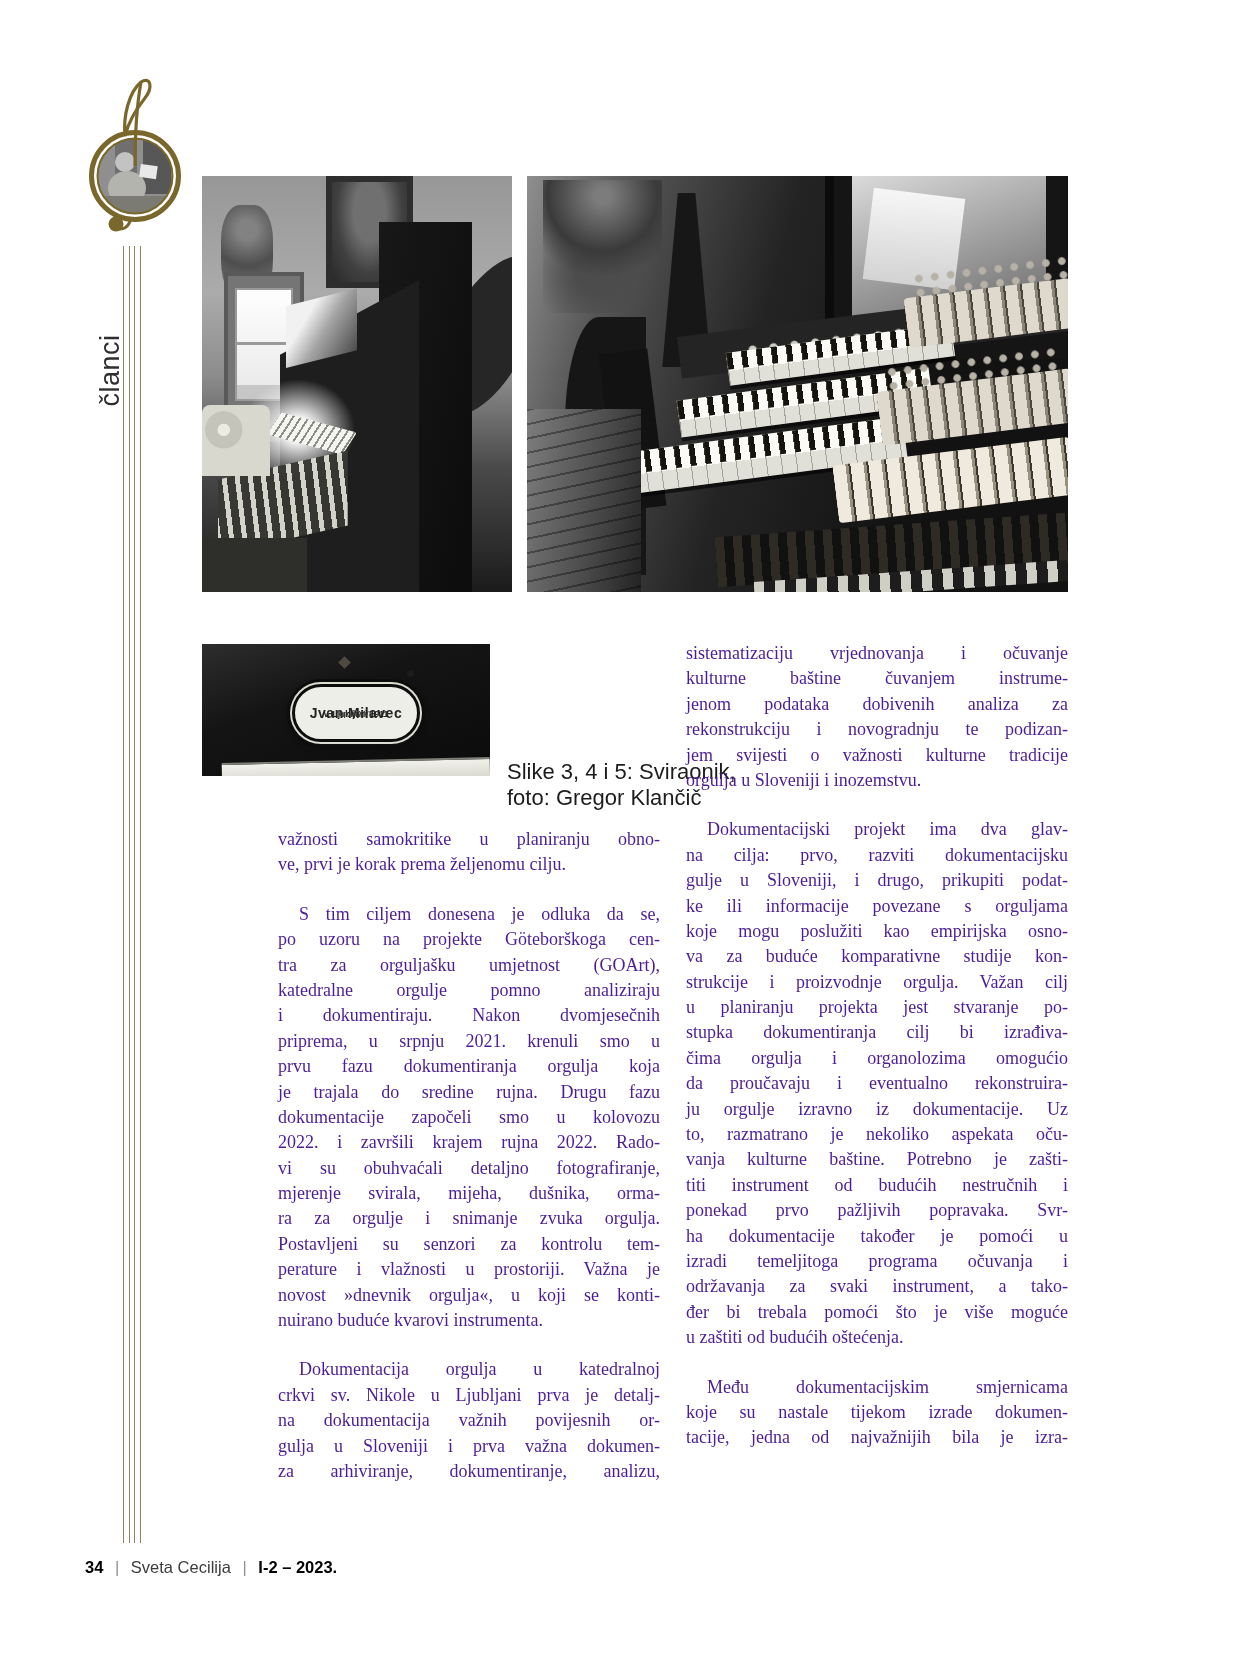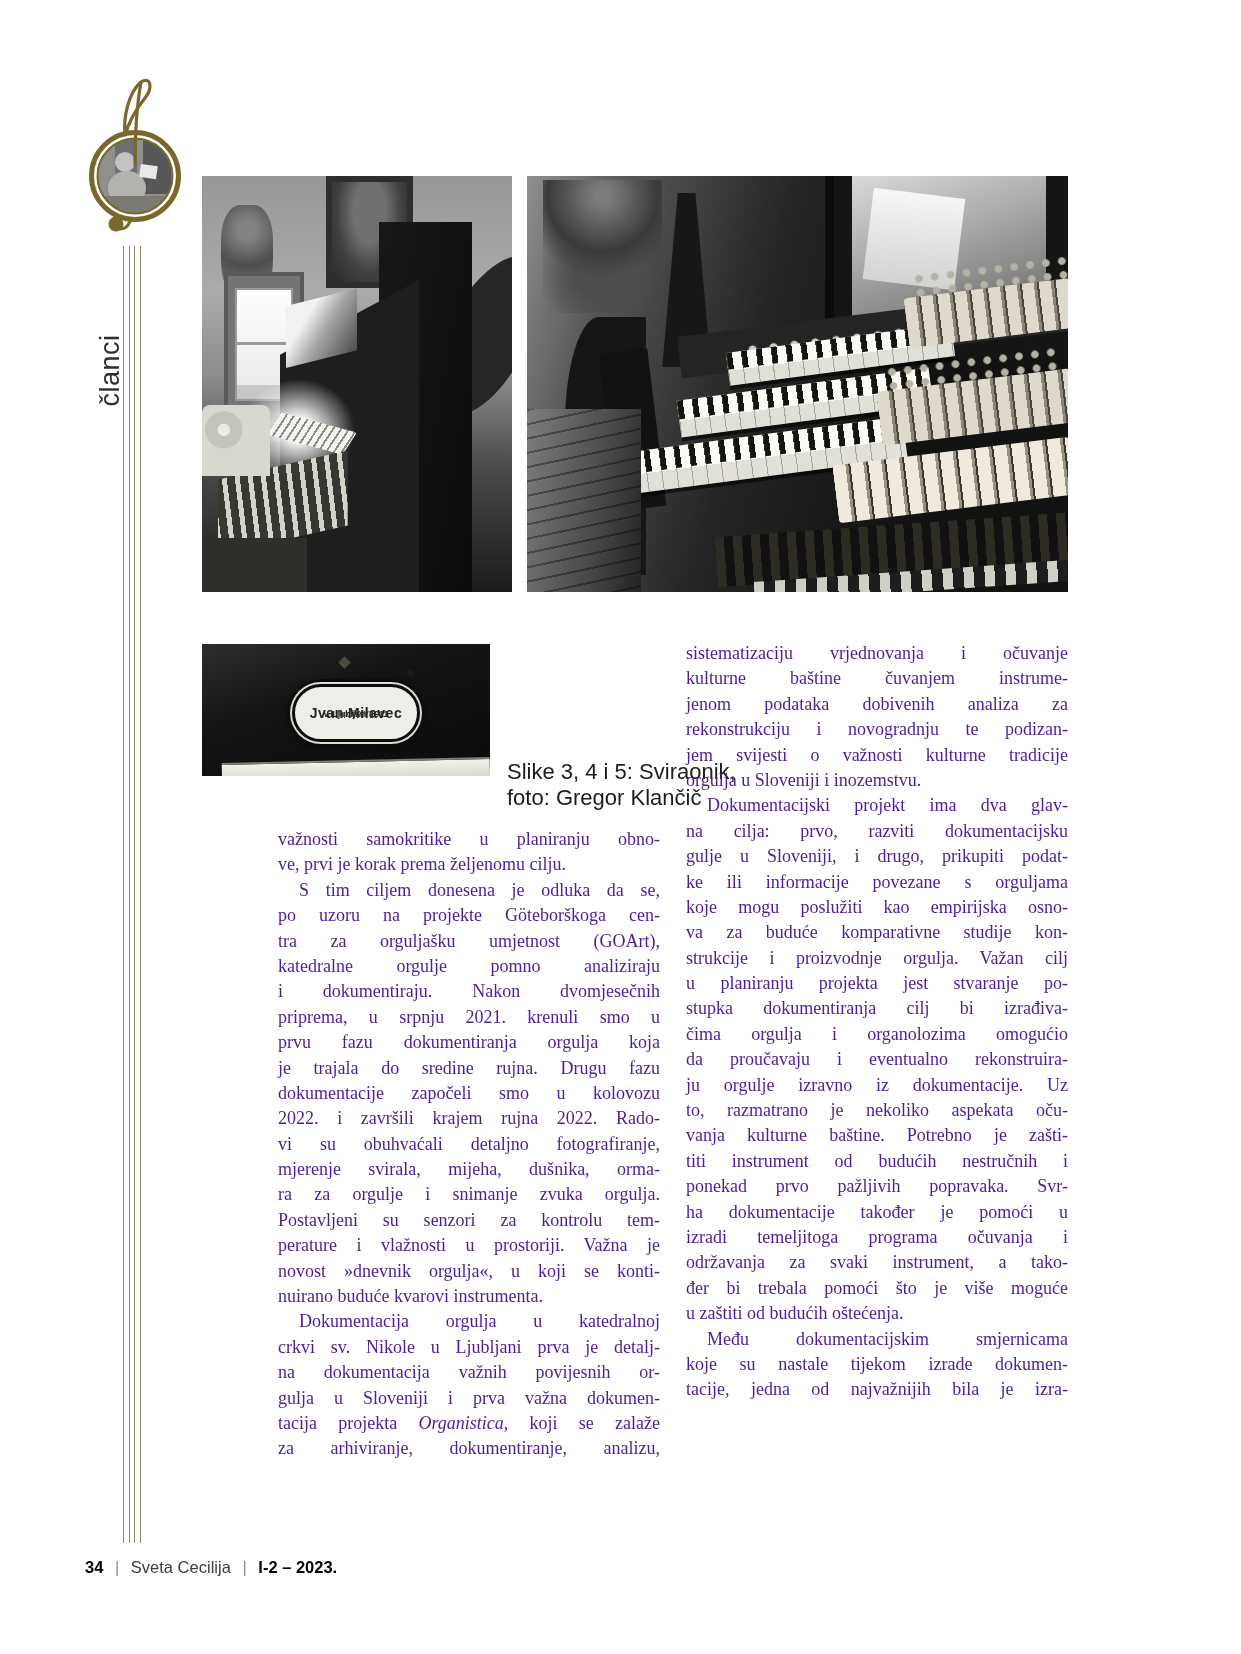--- a/index.html
+++ b/index.html
@@ -112,21 +112,21 @@
   
   .caption{position:absolute;left:507px;top:759px;font-family:"Liberation Sans",sans-serif;
       font-size:22px;line-height:26px;color:#1c1c1c;}
 
   
   .col{position:absolute;width:382px;font-size:18px;line-height:25.4px;color:#4c1d95;}
   .col-left{left:278px;top:827px;}
   .col-right{left:686px;top:641px;}
   .tline{text-align:justify;text-align-last:justify;height:25.4px;}
   .tline.pend{text-align-last:left;}
-  .tline.indent{text-indent:21px;}
+  .tline.indent{text-indent:21px;margin-top:24px;}
   .it{font-style:italic;}
 
   
   .footer{position:absolute;left:85px;top:1558px;font-family:"Liberation Sans",sans-serif;
       font-size:16.5px;color:#000;}
   .fn,.fi{font-weight:bold;color:#000;}
   .fsep{color:#8f8f8f;font-weight:normal;margin:0 7px;}
   .fj{color:#3c3c3c;}
 </style>
 </head>
@@ -264,21 +264,20 @@
       <div class="tline">mjerenje svirala, mijeha, dušnika, orma-</div>
       <div class="tline">ra za orgulje i snimanje zvuka orgulja.</div>
       <div class="tline">Postavljeni su senzori za kontrolu tem-</div>
       <div class="tline">perature i vlažnosti u prostoriji. Važna je</div>
       <div class="tline">novost »dnevnik orgulja«, u koji se konti-</div>
       <div class="tline pend">nuirano buduće kvarovi instrumenta.</div>
       <div class="tline indent">Dokumentacija orgulja u katedralnoj</div>
       <div class="tline">crkvi sv. Nikole u Ljubljani prva je detalj-</div>
       <div class="tline">na dokumentacija važnih povijesnih or-</div>
       <div class="tline">gulja u Sloveniji i prva važna dokumen-</div>
-      <div class="tline"><span>tacija projekta </span><span class="it">Organistica</span><span>, koji se zalaže</span></div>
       <div class="tline">za arhiviranje, dokumentiranje, analizu,</div>
     </div>
   <div class="col col-right">
       <div class="tline">sistematizaciju vrjednovanja i očuvanje</div>
       <div class="tline">kulturne baštine čuvanjem instrume-</div>
       <div class="tline">jenom podataka dobivenih analiza za</div>
       <div class="tline">rekonstrukciju i novogradnju te podizan-</div>
       <div class="tline">jem svijesti o važnosti kulturne tradicije</div>
       <div class="tline pend">orgulja u Sloveniji i inozemstvu.</div>
       <div class="tline indent">Dokumentacijski projekt ima dva glav-</div>

